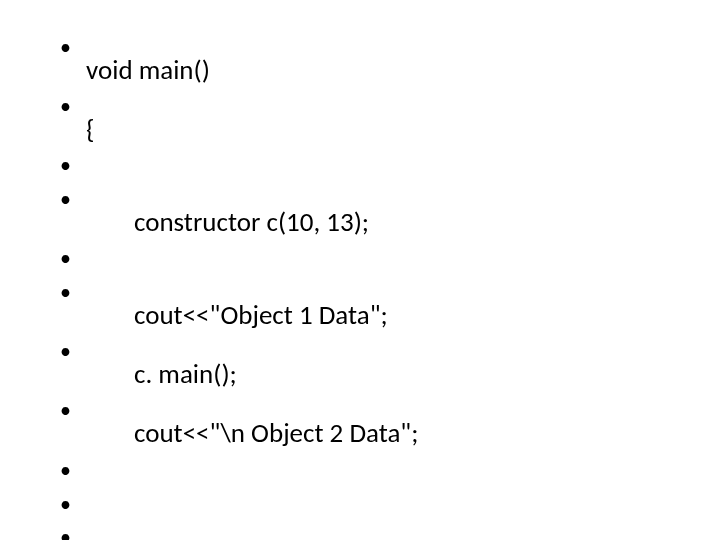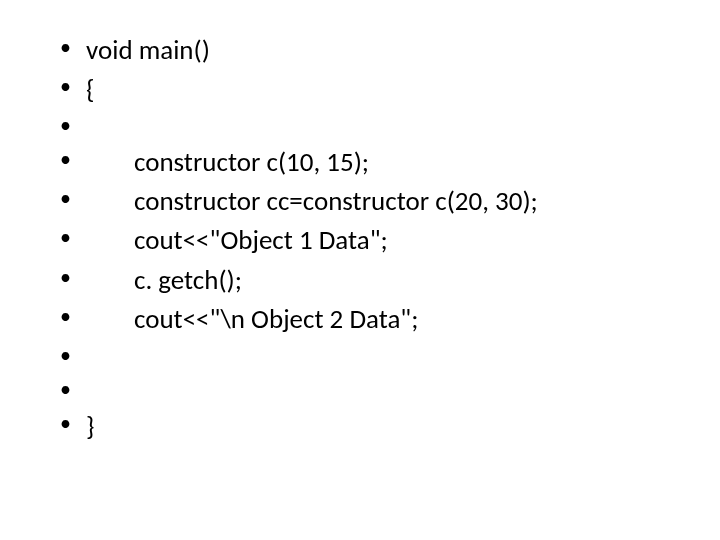--- a/index.html
+++ b/index.html
@@ -27,20 +27,21 @@
   }
   .bullet {
     width: 26px;
     flex: 0 0 26px;
     text-align: left;
     font-size: 22px;
     padding-top: 2px;
   }
   .content {
     white-space: pre;
+    margin-top: 20px;
   }
   .indent {
     display: inline-block;
     width: 48px;
   }
 </style>
 </head>
 <body>
 
 <div class="slide">
@@ -50,33 +51,32 @@
   </div>
   <div class="line">
     <span class="bullet">•</span>
     <span class="content">{</span>
   </div>
   <div class="line">
     <span class="bullet">•</span>
   </div>
   <div class="line">
     <span class="bullet">•</span>
-    <span class="content"><span class="indent"></span><span>constructor c(10, 15);</span></span>
+    <span class="content"><span class="indent"></span><span>constructor c(10, 13);</span></span>
   </div>
   <div class="line">
     <span class="bullet">•</span>
-    <span class="content"><span class="indent"></span><span>constructor cc=constructor c(20, 30);</span></span>
   </div>
   <div class="line">
     <span class="bullet">•</span>
     <span class="content"><span class="indent"></span><span>cout&lt;&lt;"Object 1 Data";</span></span>
   </div>
   <div class="line">
     <span class="bullet">•</span>
-    <span class="content"><span class="indent"></span><span>c. getch();</span></span>
+    <span class="content"><span class="indent"></span><span>c. main();</span></span>
   </div>
   <div class="line">
     <span class="bullet">•</span>
     <span class="content"><span class="indent"></span><span>cout&lt;&lt;"\n Object 2 Data";</span></span>
   </div>
   <div class="line">
     <span class="bullet">•</span>
   </div>
   <div class="line">
     <span class="bullet">•</span>

